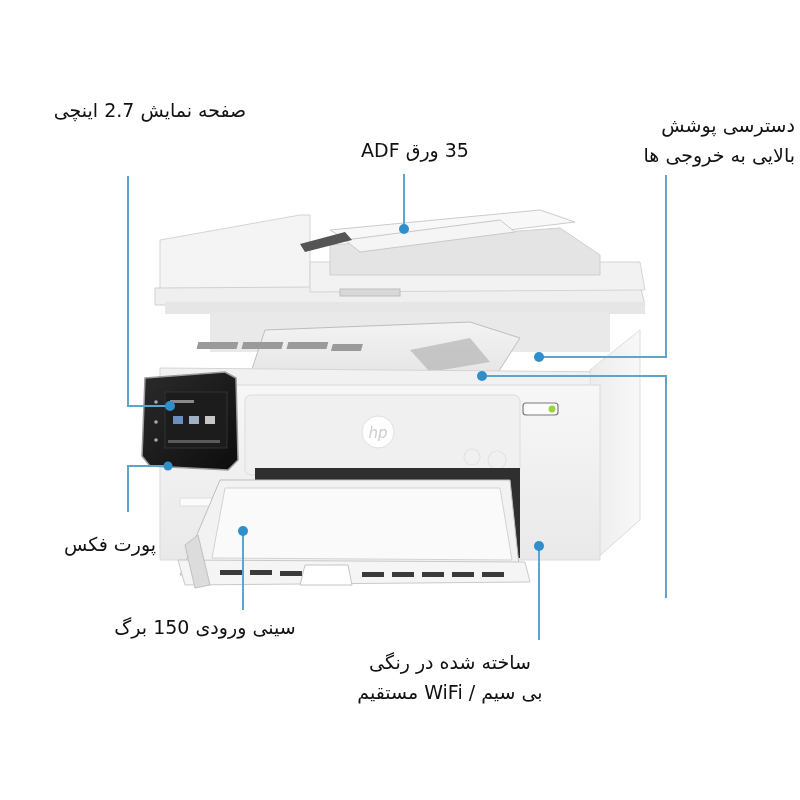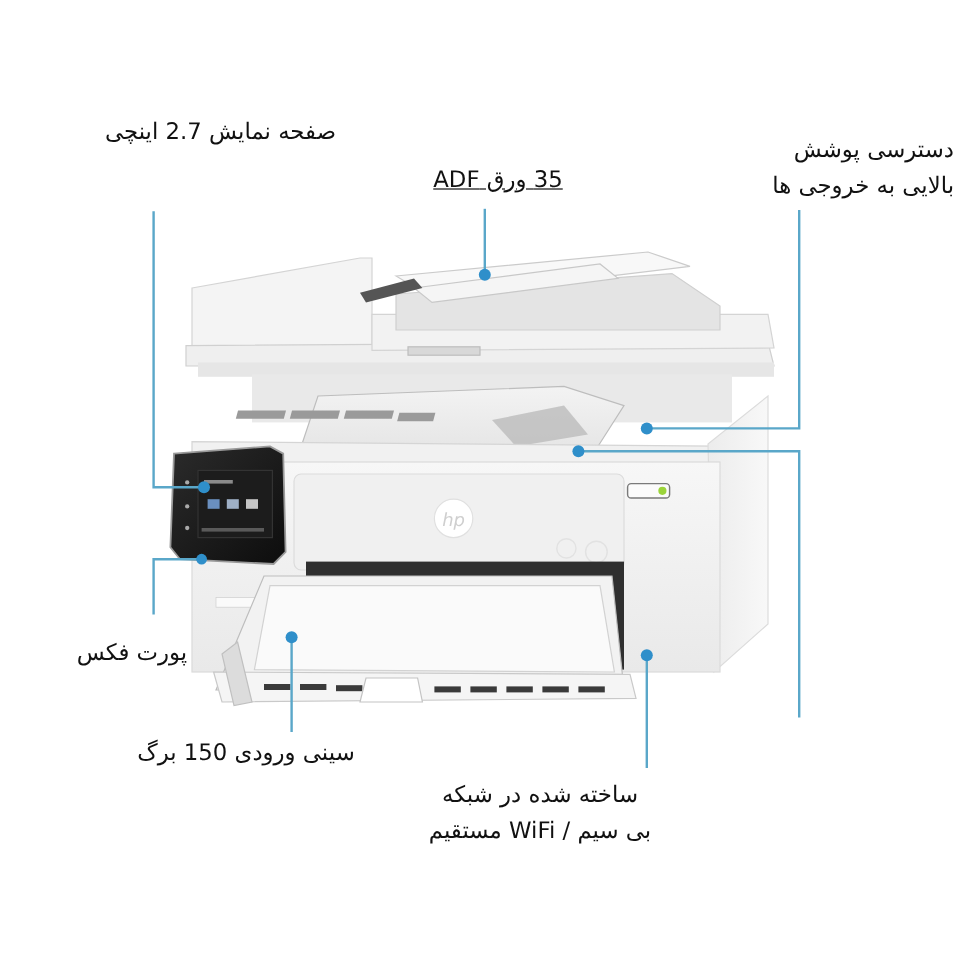--- a/index.html
+++ b/index.html
@@ -149,40 +149,40 @@
       <circle cx="170" cy="406" r="5"></circle>
       <circle cx="168" cy="466" r="4.5"></circle>
       <circle cx="404" cy="229" r="5"></circle>
       <circle cx="539" cy="357" r="5"></circle>
       <circle cx="482" cy="376" r="5"></circle>
       <circle cx="243" cy="531" r="5"></circle>
       <circle cx="539" cy="546" r="5"></circle>
     </g>
   </svg>
 
-  <div class="label" style="left:20px; top:95px; width:260px;text-align:right;">
+  <div class="label" style="left:20px; top:95px; width:260px;">
     <span>صفحه نمایش 2.7 اینچی</span>
   </div>
 
-  <div class="label" style="left:330px; top:135px; width:170px;text-decoration:underline;">
+  <div class="label" style="left:330px; top:135px; width:170px;">
     <span>35 ورق ADF</span>
   </div>
 
   <div class="label" style="left:555px; top:110px; width:240px;text-align:right;">
     <span>دسترسی پوشش</span>
     <span>بالایی به خروجی ها</span>
   </div>
 
   <div class="label" style="left:40px; top:529px; width:140px;">
     <span>پورت فکس</span>
   </div>
 
   <div class="label" style="left:90px; top:612px; width:230px;">
     <span>سینی ورودی 150 برگ</span>
   </div>
 
   <div class="label" style="left:320px; top:647px; width:260px;">
-    <span>ساخته شده در شبکه</span>
+    <span>ساخته شده در رنگی</span>
     <span>بی سیم / WiFi مستقیم</span>
   </div>
 
 
 </div>
 
 </body></html>

